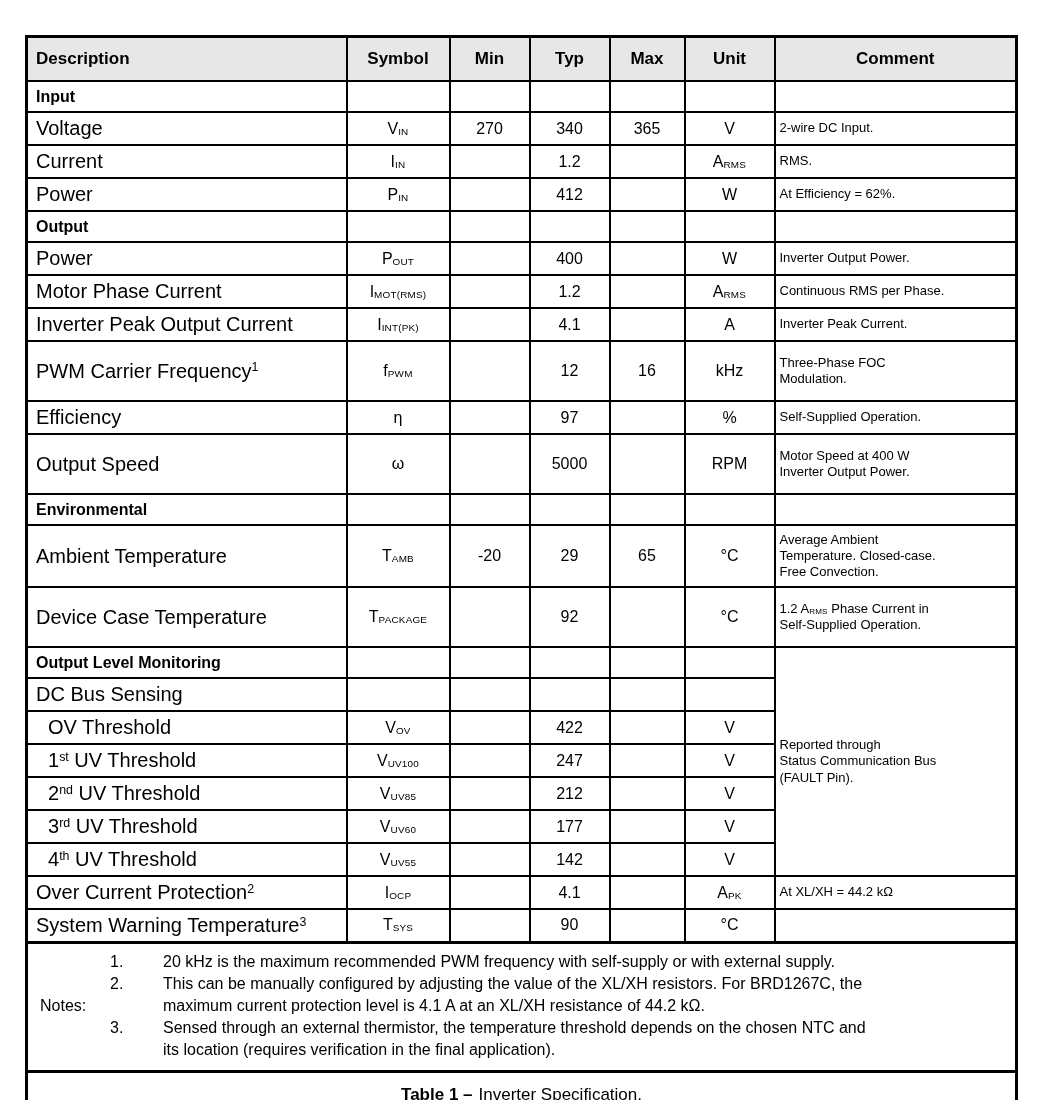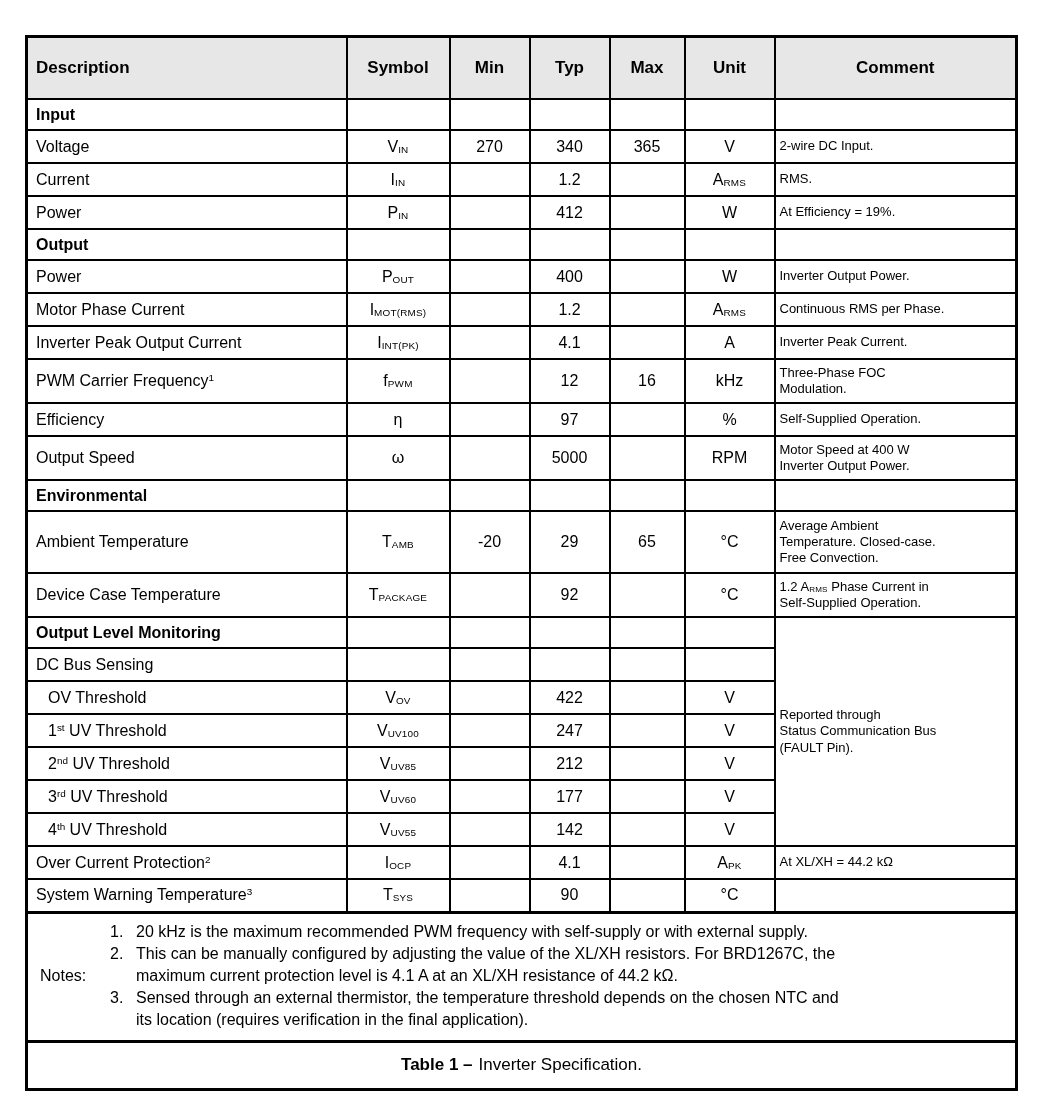--- a/index.html
+++ b/index.html
@@ -21,31 +21,31 @@
     border: 2px solid #000;
     vertical-align: middle;
     overflow: hidden;
   }
   thead tr { height: 37px; }
   thead th {
     background: #e7e7e7;
     font-weight: bold;
     font-size: 17px;
     text-align: center;
-    padding: 20px 4px;
+    padding: 11px 4px;
   }
   thead th.c-desc { text-align: left; padding-left: 8px; }
 
   tbody tr { height: 33px; }
   tbody tr.r-sec { height: 31px; margin-left: 12px; }
-  tbody tr.h2 { height: 44px; }
+  tbody tr.h2 { height: 60px; }
   tbody tr.h3 { height: 62px; }
 
   td.c-desc {
-    font-size: 16px;
+    font-size: 20px;
     text-align: left;
     padding: 2px 4px 2px 8px;
   }
   td.c-desc.sec { font-weight: bold; font-size: 16px; }
   td.c-desc.ind { padding-left: 20px; }
 
   td.c-val {
     font-size: 16px;
     text-align: center;
     padding: 2px 3px;
@@ -77,21 +77,21 @@
     padding: 7px 10px 9px 10px;
     font-size: 16px;
     line-height: 1.38;
     vertical-align: top;
   }
   .notes-wrap { display: flex; align-items: center; }
   .notes-label { flex: 0 0 72px; padding-left: 2px; }
   .notes-list { flex: 1 1 auto; }
   .note-item { display: flex; align-items: flex-start; }
   .note-num { flex: 0 0 26px; }
-  .note-text { flex: 1 1 auto; white-space: pre-line; }
+  .note-text { flex: 1 1 auto; white-space: pre-line; margin-left: 27px; }
 
   td.caption-cell {
     border-top: 3px solid #000 !important;
     text-align: center;
     font-size: 17px;
     height: 48px;
     padding: 6px;
   }
   .caption-bold { font-weight: bold; margin-right: 6px; }
 </style>
@@ -148,21 +148,21 @@
           <td class="c-val">A<sub>RMS</sub></td>
           <td class="c-comment">RMS.</td>
         </tr>
         <tr>
           <td class="c-desc">Power</td>
           <td class="c-val">P<sub>IN</sub></td>
           <td class="c-val"></td>
           <td class="c-val">412</td>
           <td class="c-val"></td>
           <td class="c-val">W</td>
-          <td class="c-comment">At Efficiency = 19%.</td>
+          <td class="c-comment">At Efficiency = 62%.</td>
         </tr>
         <tr class="r-sec">
           <td class="c-desc sec">Output</td>
           <td class="c-val"></td>
           <td class="c-val"></td>
           <td class="c-val"></td>
           <td class="c-val"></td>
           <td class="c-val"></td>
           <td class="c-comment"></td>
         </tr>

